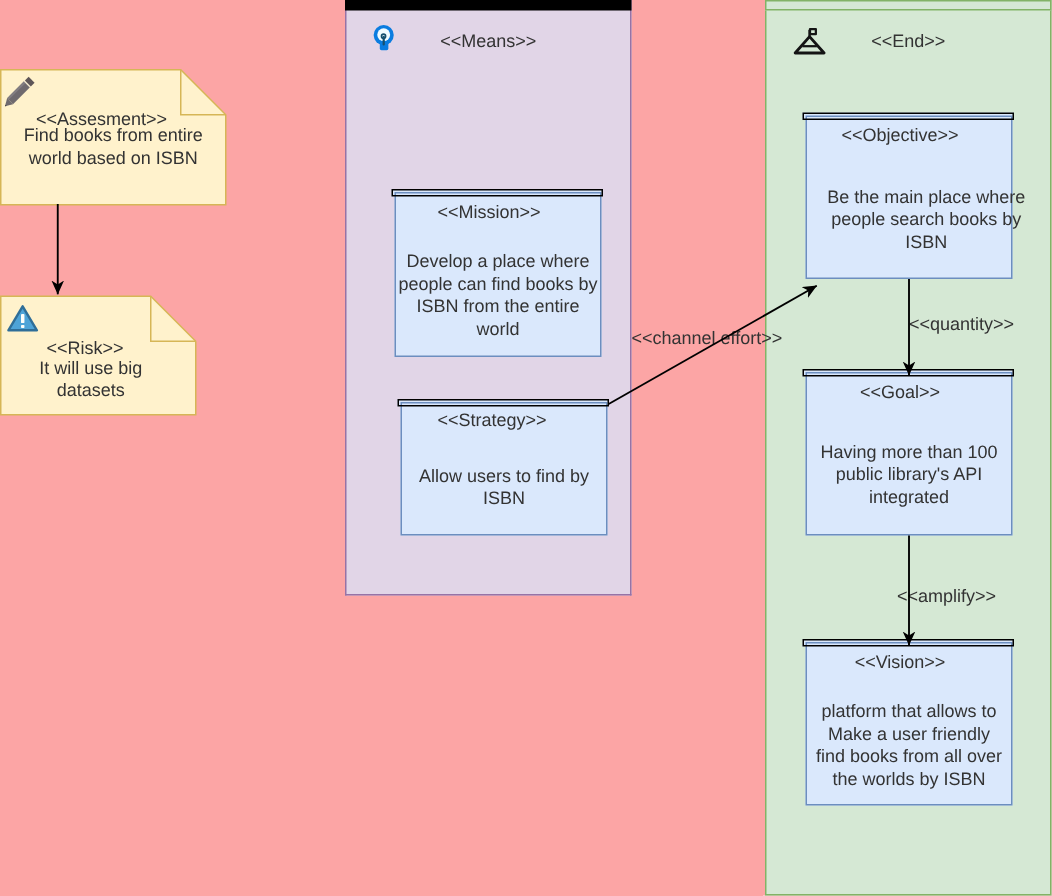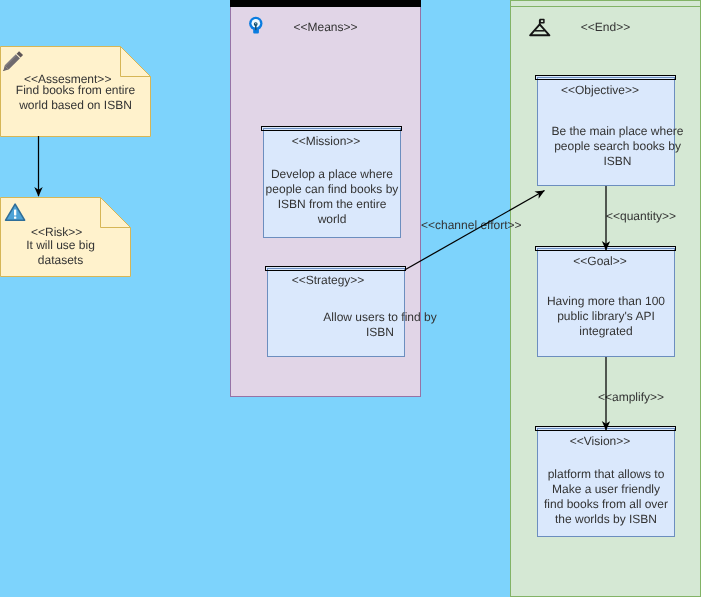--- a/index.html
+++ b/index.html
@@ -1,21 +1,21 @@
 <!DOCTYPE html>
 <html><head>
 <meta charset="utf-8">
 <title>Diagram</title>
 <style>
   html,body{margin:0;padding:0;background:#ffffff;}
   body{width:701px;height:597px;overflow:hidden;
        font-family:"Liberation Sans",sans-serif;
        -webkit-font-smoothing:antialiased;
        text-rendering:geometricPrecision;}
-  #canvas{position:relative;width:701px;height:597px;background:#7dd3fc;text-decoration:underline;}
+  #canvas{position:relative;width:701px;height:597px;background:#fca5a5;text-decoration:underline;}
 
   .container-title{position:absolute;font-size:12px;color:#333333;text-align:center;white-space:nowrap;}
 
   .uml-box{position:absolute;box-sizing:border-box;background:#dae8fc;border:1px solid #6c8ebf;}
   .uml-bar{position:absolute;box-sizing:border-box;background:transparent;border:1px solid #000000;}
   .uml-barfill{position:absolute;background:#dae8fc;}
   .uml-title{position:absolute;text-align:center;font-size:12px;color:#333333;margin-top:2px;}
   .uml-body{position:absolute;text-align:center;font-size:12px;line-height:15px;color:#333333;margin-top:4px;}
 
   .note-title{position:absolute;font-size:12px;color:#333333;white-space:nowrap;margin-top:20px;}
@@ -55,21 +55,21 @@
     <div>Develop a place where</div>
     <div>people can find books by</div>
     <div>ISBN from the entire</div>
     <div>world</div>
   </div>
 
   <div class="uml-barfill" style="left:265px;top:266px;width:141px;height:5px;"></div>
   <div class="uml-box" style="left:267px;top:268px;width:138px;height:89px;"></div>
   <div class="uml-bar" style="left:265px;top:266px;width:141px;height:5px;"></div>
   <span class="uml-title" style="margin-left:-8px;left:267px;top:271px;width:138px;">&lt;&lt;Strategy&gt;&gt;</span>
-  <div class="uml-body" style="margin-left:0px;left:267px;top:306px;width:138px;padding-left:44px;">
+  <div class="uml-body" style="margin-left:0px;left:267px;top:306px;width:138px;">
     <div>Allow users to find by</div>
     <div>ISBN</div>
   </div>
 
   <div class="uml-barfill" style="left:535px;top:75px;width:141px;height:5px;"></div>
   <div class="uml-box" style="left:537px;top:77px;width:138px;height:109px;"></div>
   <div class="uml-bar" style="left:535px;top:75px;width:141px;height:5px;"></div>
   <span class="uml-title" style="margin-left:-6px;left:537px;top:81px;width:138px;">&lt;&lt;Objective&gt;&gt;</span>
   <div class="uml-body" style="margin-left:0px;left:537px;top:120px;width:161px;">
     <div>Be the main place where</div>

